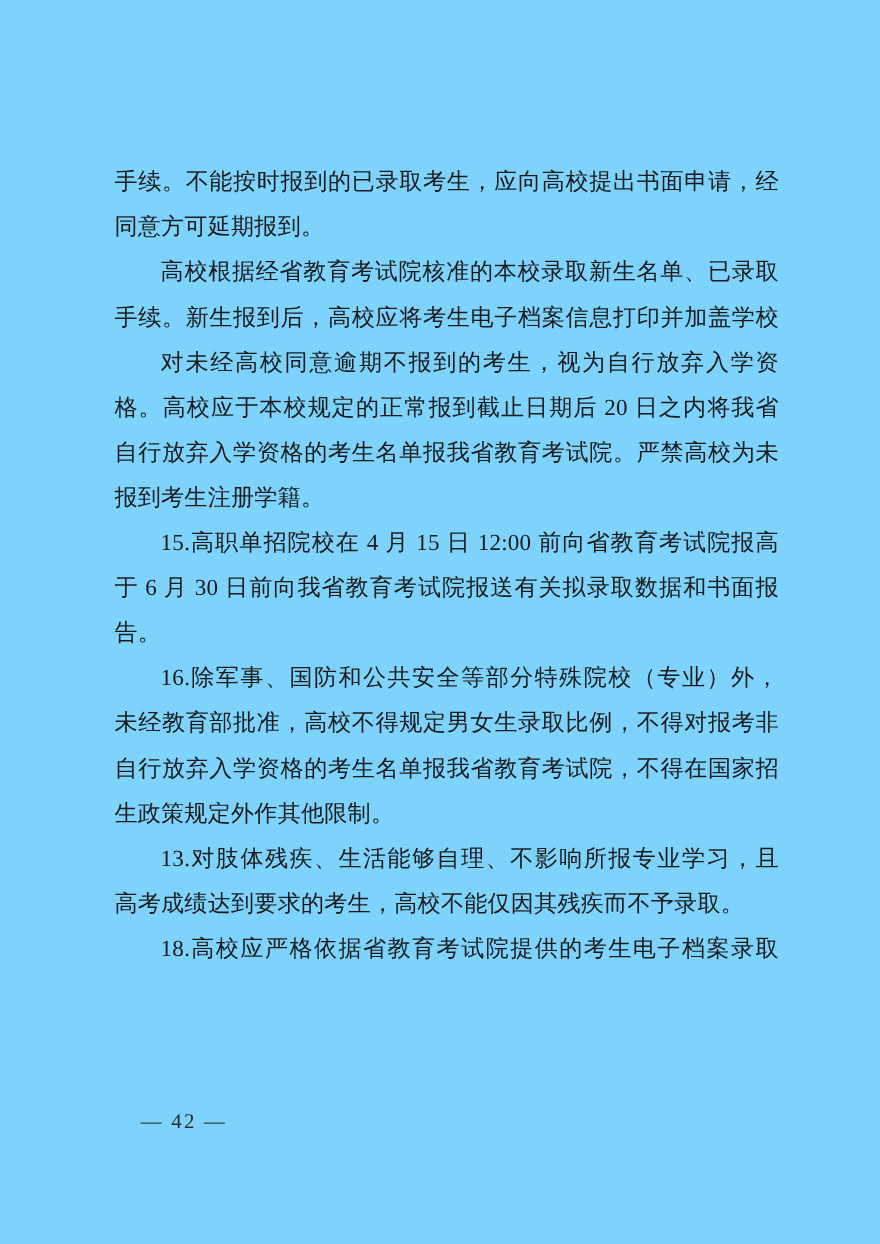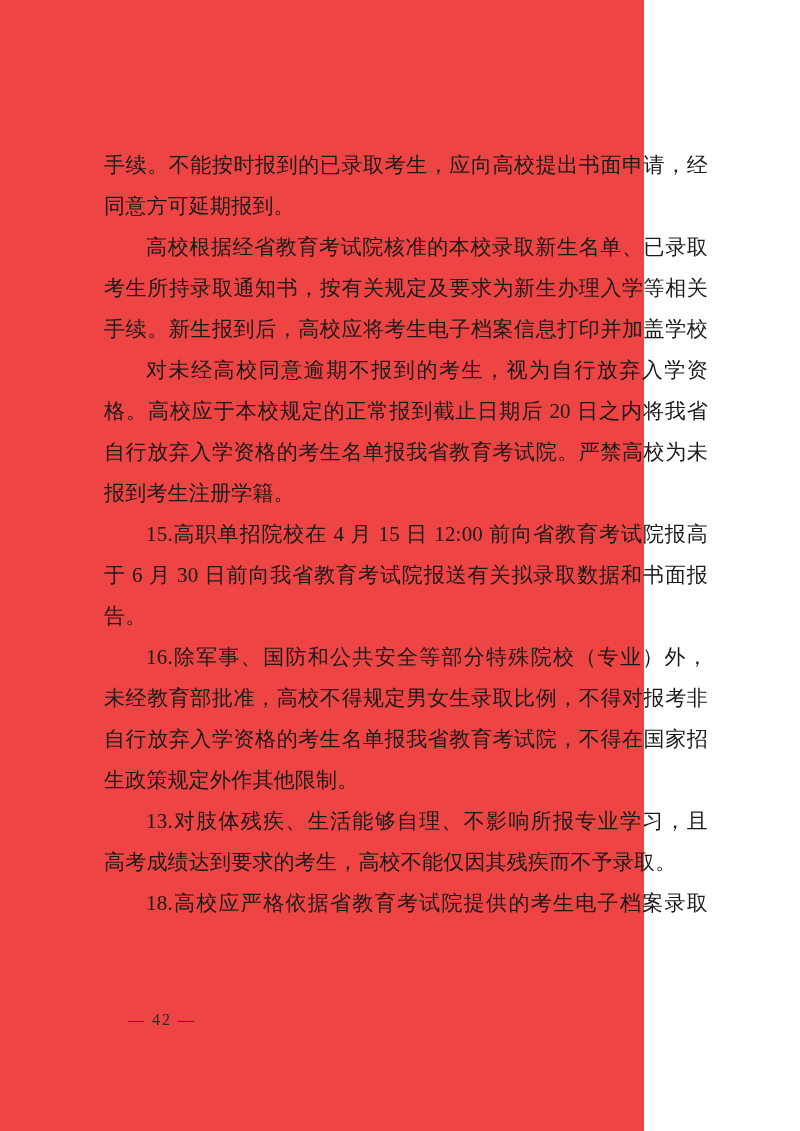--- a/index.html
+++ b/index.html
@@ -11,23 +11,23 @@
     width: 800px;
     height: 1131px;
     position: relative;
     font-family: "Liberation Serif", "DejaVu Serif", serif;
     color: #1a1a1a;
     overflow: hidden;
   }
   .page {
     position: absolute;
     left: 0; top: 0;
-    width: 644px;
+    width: 800px;
     height: 1131px;
-    background: #ef4444;
+    background: #7dd3fc;
   }
   .text-block {
     position: absolute;
     left: 104px;
     top: 145px;
     width: 604px;
     font-size: 21px;
   }
   .line {
     height: 41px;
@@ -42,41 +42,40 @@
     text-align-last: left;
     font-family: Liberation Serif, serif;
   }
   .line.indent {
     text-indent: 2em;
   }
   .footer {
     position: absolute;
     left: 128px;
     top: 1005px;
-    font-size: 16px;
+    font-size: 19px;
     line-height: 30px;
     letter-spacing: 2px;
     color: #2a2a2a;
   }
 </style>
 </head>
 <body>
 
 <div class="page">
 
   <div class="text-block">
 
     <div>
       <div class="line">手续。不能按时报到的已录取考生，应向高校提出书面申请，经</div>
       <div class="line last">同意方可延期报到。</div>
     </div>
 
     <div>
       <div class="line indent">高校根据经省教育考试院核准的本校录取新生名单、已录取</div>
-      <div class="line">考生所持录取通知书，按有关规定及要求为新生办理入学等相关</div>
       <div class="line">手续。新生报到后，高校应将考生电子档案信息打印并加盖学校</div>
     </div>
 
     <div>
       <div class="line indent">对未经高校同意逾期不报到的考生，视为自行放弃入学资</div>
       <div class="line">格。高校应于本校规定的正常报到截止日期后 20 日之内将我省</div>
       <div class="line">自行放弃入学资格的考生名单报我省教育考试院。严禁高校为未</div>
       <div class="line last">报到考生注册学籍。</div>
     </div>
 

